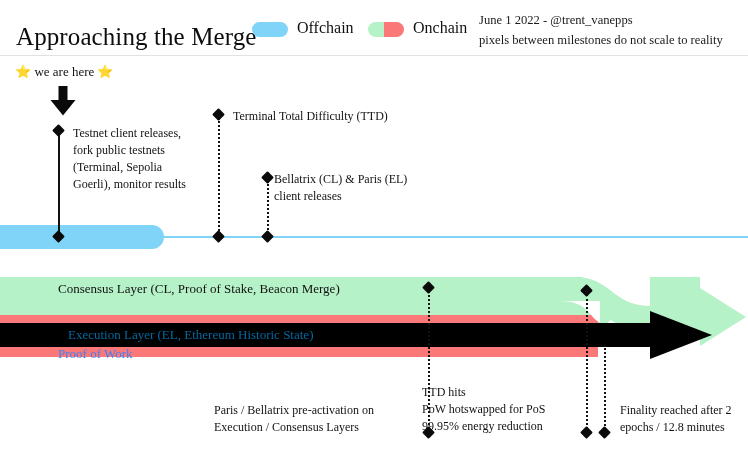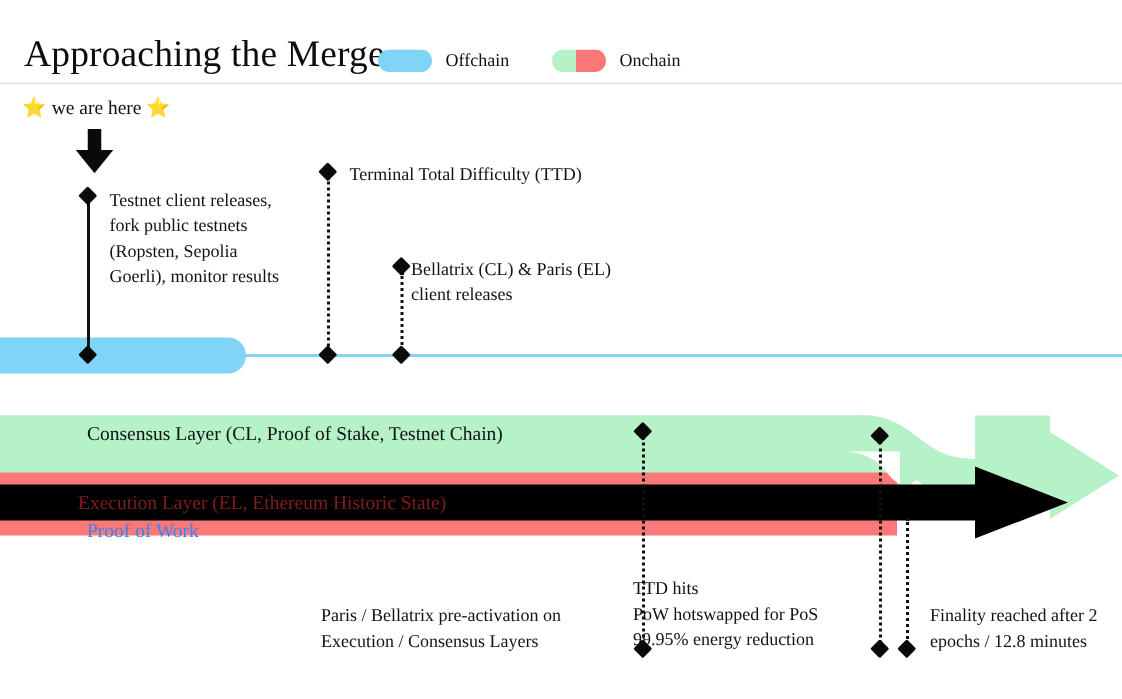--- a/index.html
+++ b/index.html
@@ -29,26 +29,25 @@
     left: 16px; top: 23px;
     font-size: 25px;
     letter-spacing: 0.1px;
     color: #0d0d0d;
     white-space: nowrap;
   }
   .legend-entry {
     position: absolute;
     top: 19px;
     display: flex;
-    align-items: flex-start;
+    align-items: flex-end;
     gap: 9px;
-    font-size: 12px;
+    font-size: 16px;
     color: #111;
     white-space: nowrap;
-    margin-top: 14px;
   }
   #legend-offchain { left: 252px; }
   #legend-onchain  { left: 368px; }
   .legend-pill {
     width: 36px; height: 15px;
     border-radius: 8px;
     overflow: hidden;
     display: flex;
     flex-shrink: 0;
   }
@@ -128,21 +127,21 @@
     position: absolute;
     left: 0; top: 260px;
     width: 748px; height: 110px;
   }
   .bar-label {
     position: absolute;
     font-size: 13px;
     white-space: nowrap;
   }
   #label-cl { left: 58px; top: 281px; color: #111; }
-  #label-el { left: 52px; top: 327px; color: #7f1d1d; }
+  #label-el { left: 68px; top: 327px; color: #0369a1; }
   #label-pow { left: 58px; top: 346px; color: #3b82f6; }
 </style>
 </head>
 <body>
 
 <div id="header">
 
   <div id="title">Approaching the Merge</div>
 
   <div class="legend-entry" id="legend-offchain">
@@ -154,20 +153,24 @@
   </div>
 
   <div class="legend-entry" id="legend-onchain">
     <span class="legend-pill">
       <span class="half left" style="background:#b6f2c8"></span>
       <span class="half right" style="background:#fa7878"></span>
     </span>
     <span>Onchain</span>
   </div>
 
+  <div id="meta">
+    <div>June 1 2022 - @trent_vanepps</div>
+    <div>pixels between milestones do not scale to reality</div>
+  </div>
 </div>
 
 <div id="we-are-here">
   <span class="star">⭐</span>
   <span>we are here</span>
   <span class="star">⭐</span>
 </div>
 
 <svg id="down-arrow" viewBox="0 0 26 30">
   <rect x="8.5" y="0" width="9" height="17" fill="#0a0a0a"></rect>
@@ -176,21 +179,21 @@
 
 <div id="offchain-line"></div>
 <div id="offchain-pill"></div>
 
 <div class="marker-line" style="left:58px; top:130px; height:108px;"></div>
 <div class="diamond" style="left:54px; top:126px;"></div>
 <div class="diamond" style="left:54px; top:232px;"></div>
 <div class="note" style="left:73px; top:125px;">
   <div>Testnet client releases,</div>
   <div>fork public testnets</div>
-  <div>(Ropsten, Sepolia</div>
+  <div>(Terminal, Sepolia</div>
   <div>Goerli), monitor results</div>
 </div>
 
 <div class="marker-line dotted" style="left:218px; top:118px; height:120px;"></div>
 <div class="diamond" style="left:214px; top:110px;"></div>
 <div class="diamond" style="left:214px; top:232px;"></div>
 <div class="note" style="left:233px; top:108px;">
   <div>Terminal Total Difficulty (TTD)</div>
 </div>
 
@@ -223,21 +226,21 @@
   <rect x="-10" y="17" width="592" height="24" fill="#b6f2c8"></rect>
 
   <rect x="-10" y="55" width="608" height="42" fill="#fa7878"></rect>
 
   <path d="M 560 41 C 590 41 590 60 600 62 L 600 41 Z" fill="#ffffff"></path>
 
   <rect x="-10" y="63" width="670" height="24" fill="#000000"></rect>
   <polygon points="650,51 650,99 712,75" fill="#000000"></polygon>
 </svg>
 
-<div class="bar-label" id="label-cl">Consensus Layer (CL, Proof of Stake, Testnet Chain)</div>
+<div class="bar-label" id="label-cl">Consensus Layer (CL, Proof of Stake, Beacon Merge)</div>
 <div class="bar-label" id="label-el">Execution Layer (EL, Ethereum Historic State)</div>
 <div class="bar-label" id="label-pow">Proof of Work</div>
 
 <div class="marker-line dotted" style="left:428px; top:291px; height:142px;"></div>
 <div class="diamond" style="left:424px; top:283px;"></div>
 <div class="diamond" style="left:424px; top:428px;"></div>
 <div class="note right-align" style="left:214px; top:402px; width:200px;">
   <div>Paris / Bellatrix pre-activation on</div>
   <div>Execution / Consensus Layers</div>
 </div>

